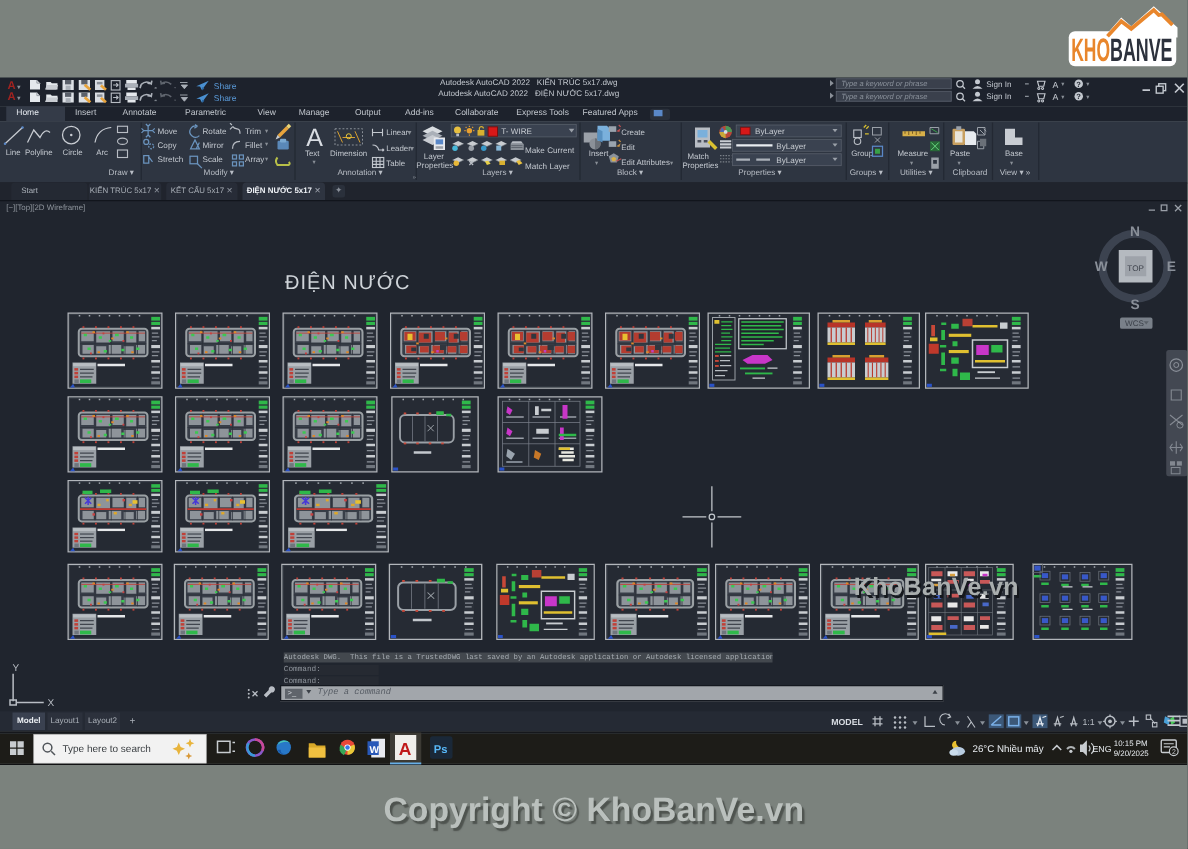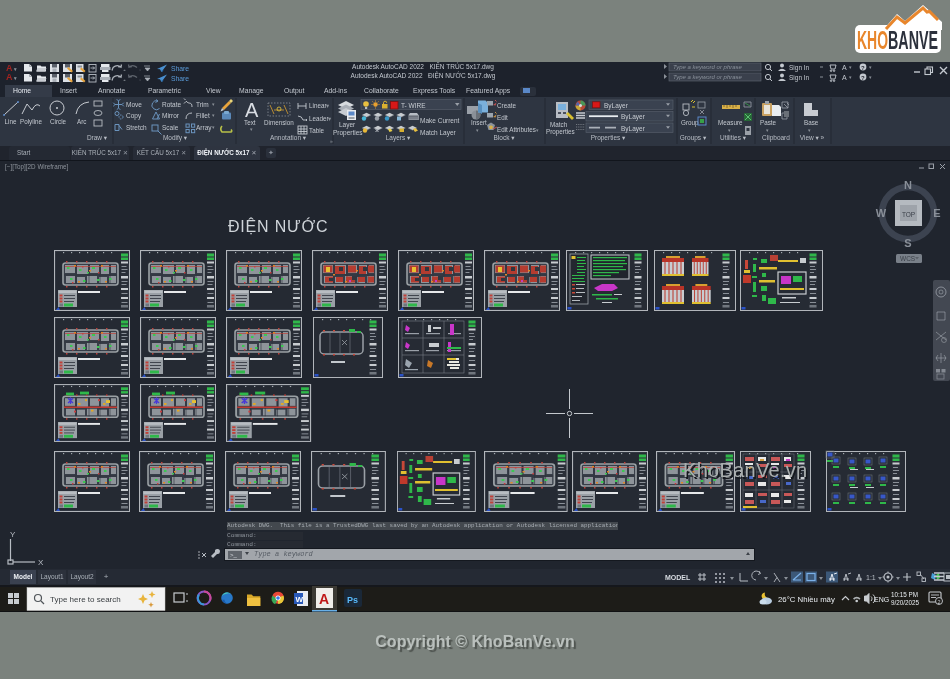--- a/index.html
+++ b/index.html
@@ -894,37 +894,37 @@
 
 <g stroke="#b8bdc4" stroke-width="1.2" fill="none">
   <text x="10" y="377" font-size="8" fill="#b8bdc4" stroke="none">Y</text>
   <line x1="10.5" y1="379" x2="10.5" y2="401"></line>
   <rect x="8" y="400" width="5" height="4"></rect>
   <line x1="13" y1="402" x2="35" y2="402"></line>
   <text x="38" y="405" font-size="8" fill="#b8bdc4" stroke="none">X</text>
 </g>
 </svg>
 
-<div class="abs" style="left:683px;top:459px;font-size:20px;font-weight:normal;color:#a9aeae;letter-spacing:0.3px;text-shadow:1.5px 2px 0 #15181d;">KhoBanVe.vn</div>
+<div class="abs" style="left:683px;top:459px;font-size:20px;font-weight:bold;color:#a9aeae;letter-spacing:0.3px;text-shadow:1.5px 2px 0 #15181d;">KhoBanVe.vn</div>
 
 <div class="abs" style="left:227px;top:522px;width:391px;height:8px;background:#43484e;color:#a6acb2;white-space:nowrap;overflow:hidden;font-family:'Liberation Mono',monospace;font-size:5.9px;line-height:8px;">Autodesk DWG.&nbsp; This file is a TrustedDWG last saved by an Autodesk application or Autodesk licensed application.</div>
 <div class="abs" style="left:227px;top:531.5px;width:76px;height:8px;background:#262a32;color:#8e949c;font-family:'Liberation Mono',monospace;font-size:6.2px;line-height:8px;">Command:</div>
 <div class="abs" style="left:227px;top:540.5px;width:76px;height:8px;background:#262a32;color:#8e949c;font-family:'Liberation Mono',monospace;font-size:6.2px;line-height:8px;">Command:</div>
 <svg class="abs" style="left:196px;top:548px;" width="28" height="14" viewBox="0 0 28 14">
   <circle cx="3" cy="4" r="0.8" fill="#b8bdc4"></circle>
       <circle cx="3" cy="7" r="0.8" fill="#b8bdc4"></circle>
       <circle cx="3" cy="10" r="0.8" fill="#b8bdc4"></circle>
   <path d="M6 5 l4 4 m0 -4 l-4 4" stroke="#b8bdc4" stroke-width="1"></path>
   <path d="M17 10 l4 -4 a2.5 2.5 0 1 0 -2 -2 l-4 4 z" fill="#b8bdc4"></path>
 </svg>
 <div class="abs" style="left:224px;top:548px;width:531px;height:13px;background:#a2a6ab;border:1px solid #14181f;box-sizing:border-box;"></div>
 <div class="abs" style="left:228px;top:550.5px;width:14px;height:8.5px;background:#5f646b;"></div>
 <div class="abs" style="left:230px;top:551.5px;color:#d8dce0;font-size:6px;line-height:6px;">&gt;_</div>
 <div class="abs" style="left:245px;top:552px;width:0;height:0;border-left:2.5px solid transparent;border-right:2.5px solid transparent;border-top:3.5px solid #3c4148;"></div>
-<div class="abs" style="left:254px;top:550px;color:#565c64;font-style:italic;font-family:'Liberation Mono',monospace;font-size:7px;">Type a keyword</div>
+<div class="abs" style="left:254px;top:550px;color:#565c64;font-style:italic;font-family:'Liberation Mono',monospace;font-size:7px;">Type a command</div>
 <div class="abs" style="left:746px;top:552px;width:0;height:0;border-left:2.5px solid transparent;border-right:2.5px solid transparent;border-bottom:3.5px solid #3c4148;"></div>
 
 <div class="abs" style="left:0;top:569px;width:950px;height:16px;background:#252a34;"></div>
 <div class="abs" style="left:10px;top:570px;width:26px;height:14px;background:#3a4150;color:#eef1f5;font-weight:bold;font-size:6.5px;line-height:14px;text-align:center;">Model</div>
 <div class="abs" style="left:38px;top:570px;width:28px;height:14px;background:#2c313c;color:#aab0b8;font-size:6.5px;line-height:14px;text-align:center;">Layout1</div>
 <div class="abs" style="left:68px;top:570px;width:28px;height:14px;background:#2c313c;color:#aab0b8;font-size:6.5px;line-height:14px;text-align:center;">Layout2</div>
 <div class="abs" style="left:100px;top:570px;width:12px;height:14px;color:#aab0b8;font-size:8px;line-height:14px;text-align:center;">+</div>
 <svg class="abs" style="left:660px;top:569px;" width="290" height="16" viewBox="0 0 290 16" font-family="Liberation Sans,sans-serif">
   <text x="5" y="11" font-size="7" font-weight="bold" fill="#d8dce2">MODEL</text>
   <g stroke="#b8bdc4" stroke-width="1" fill="none">
@@ -1071,21 +1071,21 @@
   <text x="919" y="20" font-size="6.3" fill="#e8ecf0" text-anchor="end">9/20/2025</text>
   <g transform="translate(929,7)">
         <rect x="0" y="0" width="12" height="10" rx="1" fill="none" stroke="#c8ccd0" stroke-width="1.1"></rect>
         <path d="M2 3 h8 M2 5.5 h5" stroke="#c8ccd0" stroke-width="0.9"></path>
         <circle cx="10" cy="9" r="3.5" fill="#1d1c18" stroke="#c8ccd0" stroke-width="0.9"></circle>
         <text x="8.5" y="11.5" font-size="5.5" fill="#c8ccd0">2</text>
       </g>
 </svg>
 
 <div class="abs" style="left:0;top:612px;width:950px;height:67px;background:#7b827d;"></div>
-<div class="abs" style="left:0;top:633px;width:950px;text-align:center;font-size:16px;font-weight:bold;color:#bac0bd;text-shadow:2px 2px 1px #4e534f;">Copyright © KhoBanVe.vn</div>
+<div class="abs" style="left:0;top:633px;width:950px;text-align:center;font-size:27px;font-weight:bold;color:#bac0bd;text-shadow:2px 2px 1px #4e534f;">Copyright © KhoBanVe.vn</div>
 
 <svg width="0" height="0" style="position:absolute;">
 <defs>
 <g id="qat">
   <path d="M0 1 h5.5 l2.5 2.5 v5 h-8 z" fill="#e4e8ec"></path>
           <path d="M5.5 1 v2.5 h2.5" fill="none" stroke="#8a9098" stroke-width="0.7"></path>
   <path d="M13 2.5 h3.5 l1 1 h4.5 v5 h-9 z" fill="#e4e8ec"></path>
           <path d="M13.5 5 l9 0 -1.5 3.5 h-9 z" fill="#c8ccd2"></path>
   <g>
             <rect x="26" y="1" width="9" height="8" fill="#dde1e6"></rect>

